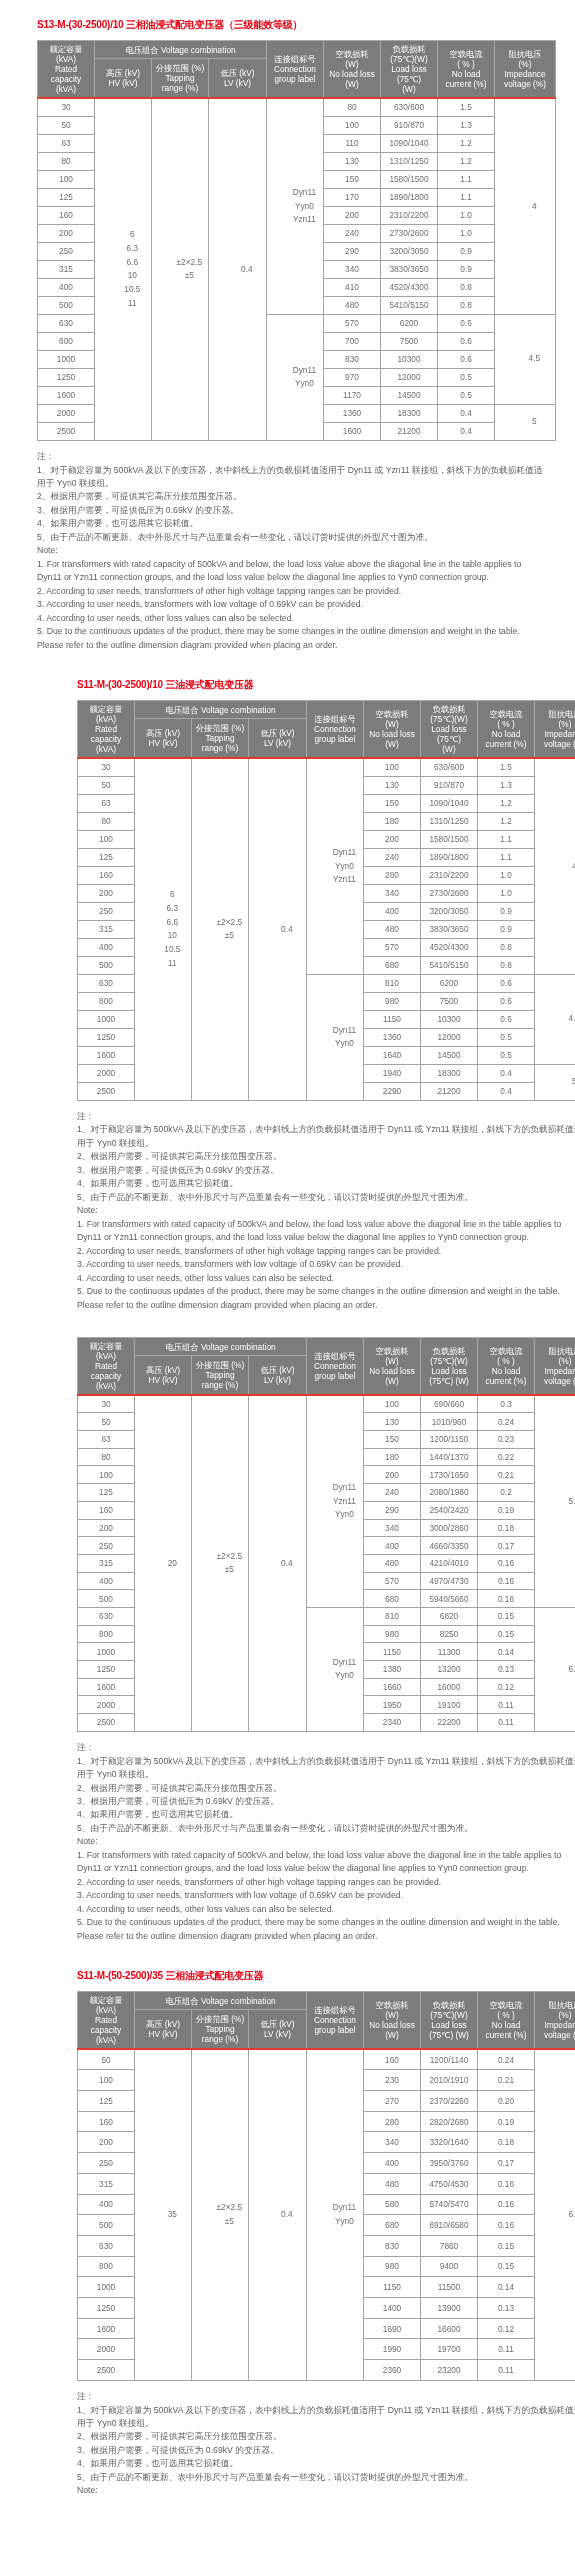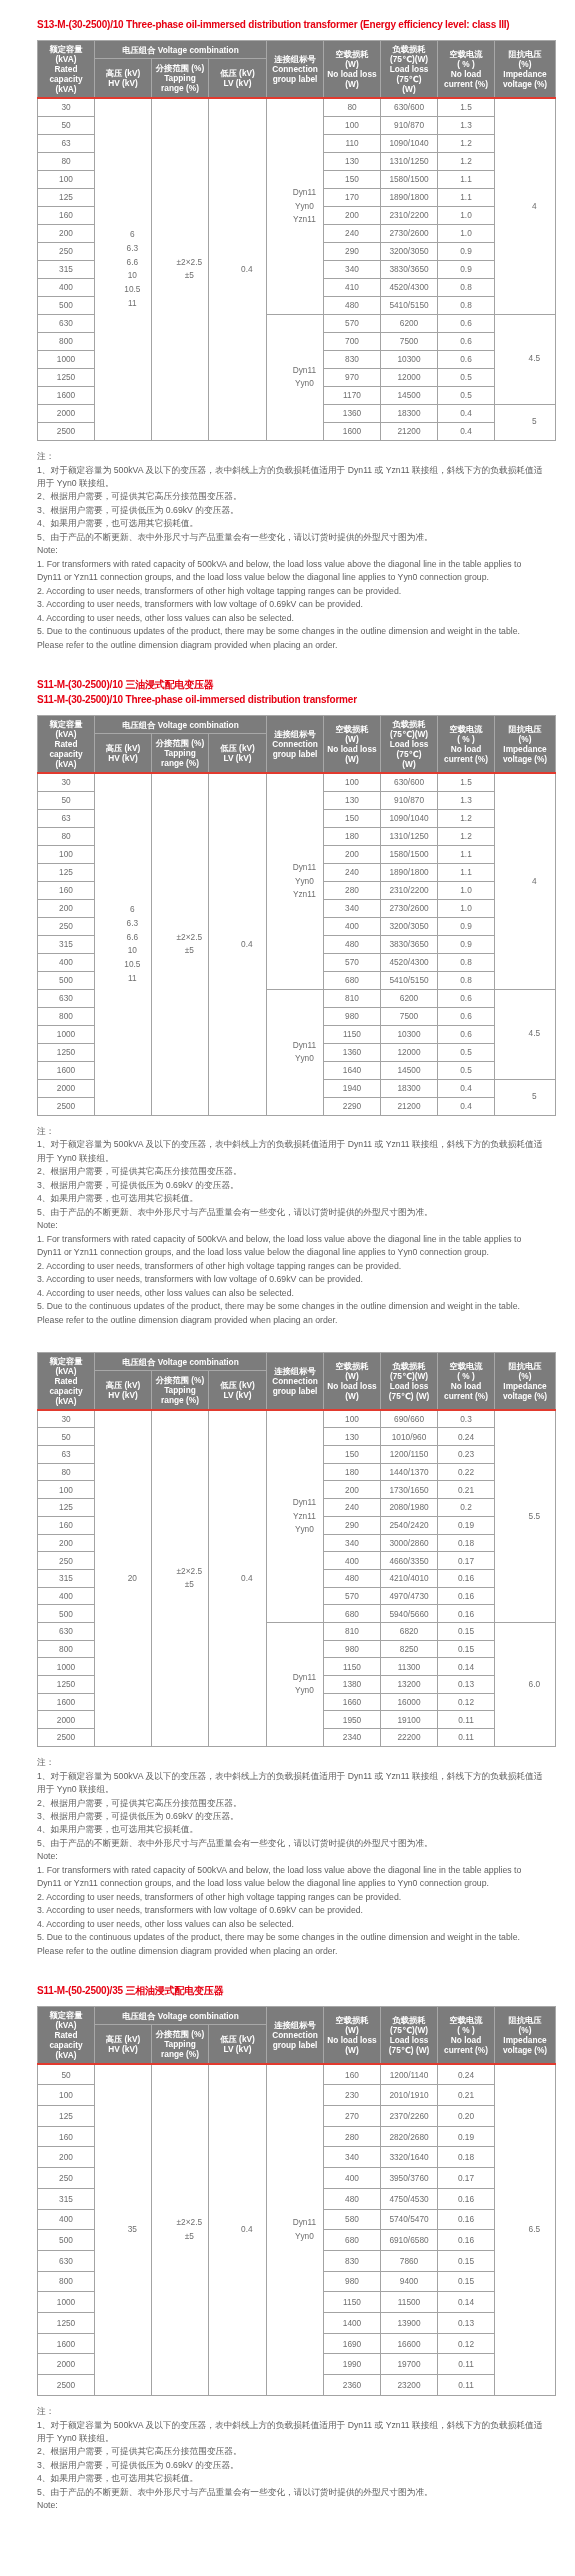--- a/index.html
+++ b/index.html
@@ -7,32 +7,32 @@
     --bd:#a3a3a3; --btx:#6e6e6e; --ntx:#5e5e5e;
   }
   *{box-sizing:border-box;}
   html,body{margin:0;padding:0;}
   body{
     width:575px;height:2576px;overflow:hidden;background:#ffffff;
     font-family:"Liberation Sans","DejaVu Sans",sans-serif;
   }
   .page{padding:17.3px 18.7px 0 37px;}
   .section{margin:0;}
-  .section + .section{margin-top:25px;}
+  .section + .section{margin-top:25px;margin-left:40px;}
   .title-zh,.title-en{
     margin:0;color:var(--red);font-size:10px;font-weight:bold;
     line-height:1.5;letter-spacing:-0.2px;white-space:nowrap;
   }
   table.spec-table{
     border-collapse:collapse;table-layout:fixed;width:519px;margin-top:8px;
   }
   .col-cap{width:57px}.col-hv{width:57px}.col-tap{width:57px}.col-lv{width:58px}
   .col-conn{width:57px}.col-nll{width:57px}.col-ll{width:57px}.col-nlc{width:57px}.col-imp{width:61px}
   th{
-    background:var(--hbg);color:var(--htx);font-weight:bold;font-size:8.3px;
+    background:var(--hbg);color:var(--htx);font-weight:normal;font-size:8.3px;
     line-height:1.22;border:0.7px solid #a8a8a8;padding:2.7px 0.7px;
     text-align:center;vertical-align:middle;white-space:pre-line;
   }
   th.rb{border-bottom:2px solid var(--redline);}
   td{
     font-size:8.3px;color:var(--btx);text-align:center;vertical-align:middle;
     white-space:pre-line;padding:0 1.3px;
   }
   td.cap,td.data{border:0.7px solid var(--bd);}
   td.vspan{border:0.7px solid var(--bd);line-height:1.65;padding-left:20px;}
@@ -41,21 +41,21 @@
   .tbl-3 tbody tr{height:20.7px;}
   .notes{margin-top:9.3px;width:508px;}
   .notes p{margin:0;font-size:8.7px;line-height:1.55;color:var(--ntx);}
 </style>
 </head>
 <body>
 
 <div class="page">
 
   <div class="section">
-    <h2 class="title-en">S13-M-(30-2500)/10 Three-phase oil-immersed distribution transformer (Energy efficiency level: class III)</h2>
+    <h2 class="title-zh">S13-M-(30-2500)/10 三相油浸式配电变压器（三级能效等级）</h2>
     <table class="spec-table tbl-0">
         <colgroup>
           <col class="col-cap">
           <col class="col-hv">
           <col class="col-tap">
           <col class="col-lv">
           <col class="col-conn">
           <col class="col-nll">
           <col class="col-ll">
           <col class="col-nlc">
@@ -243,21 +243,20 @@
         <p>1. For transformers with rated capacity of 500kVA and below, the load loss value above the diagonal line in the table applies to Dyn11 or Yzn11 connection groups, and the load loss value below the diagonal line applies to Yyn0 connection group.</p>
         <p>2. According to user needs, transformers of other high voltage tapping ranges can be provided.</p>
         <p>3. According to user needs, transformers with low voltage of 0.69kV can be provided.</p>
         <p>4. According to user needs, other loss values can also be selected.</p>
         <p>5. Due to the continuous updates of the product, there may be some changes in the outline dimension and weight in the table. Please refer to the outline dimension diagram provided when placing an order.</p>
       </div>
   </div>
 
   <div class="section">
     <h2 class="title-zh">S11-M-(30-2500)/10 三油浸式配电变压器</h2>
-    <h2 class="title-en">S11-M-(30-2500)/10 Three-phase oil-immersed distribution transformer</h2>
     <table class="spec-table tbl-1">
         <colgroup>
           <col class="col-cap">
           <col class="col-hv">
           <col class="col-tap">
           <col class="col-lv">
           <col class="col-conn">
           <col class="col-nll">
           <col class="col-ll">
           <col class="col-nlc">

